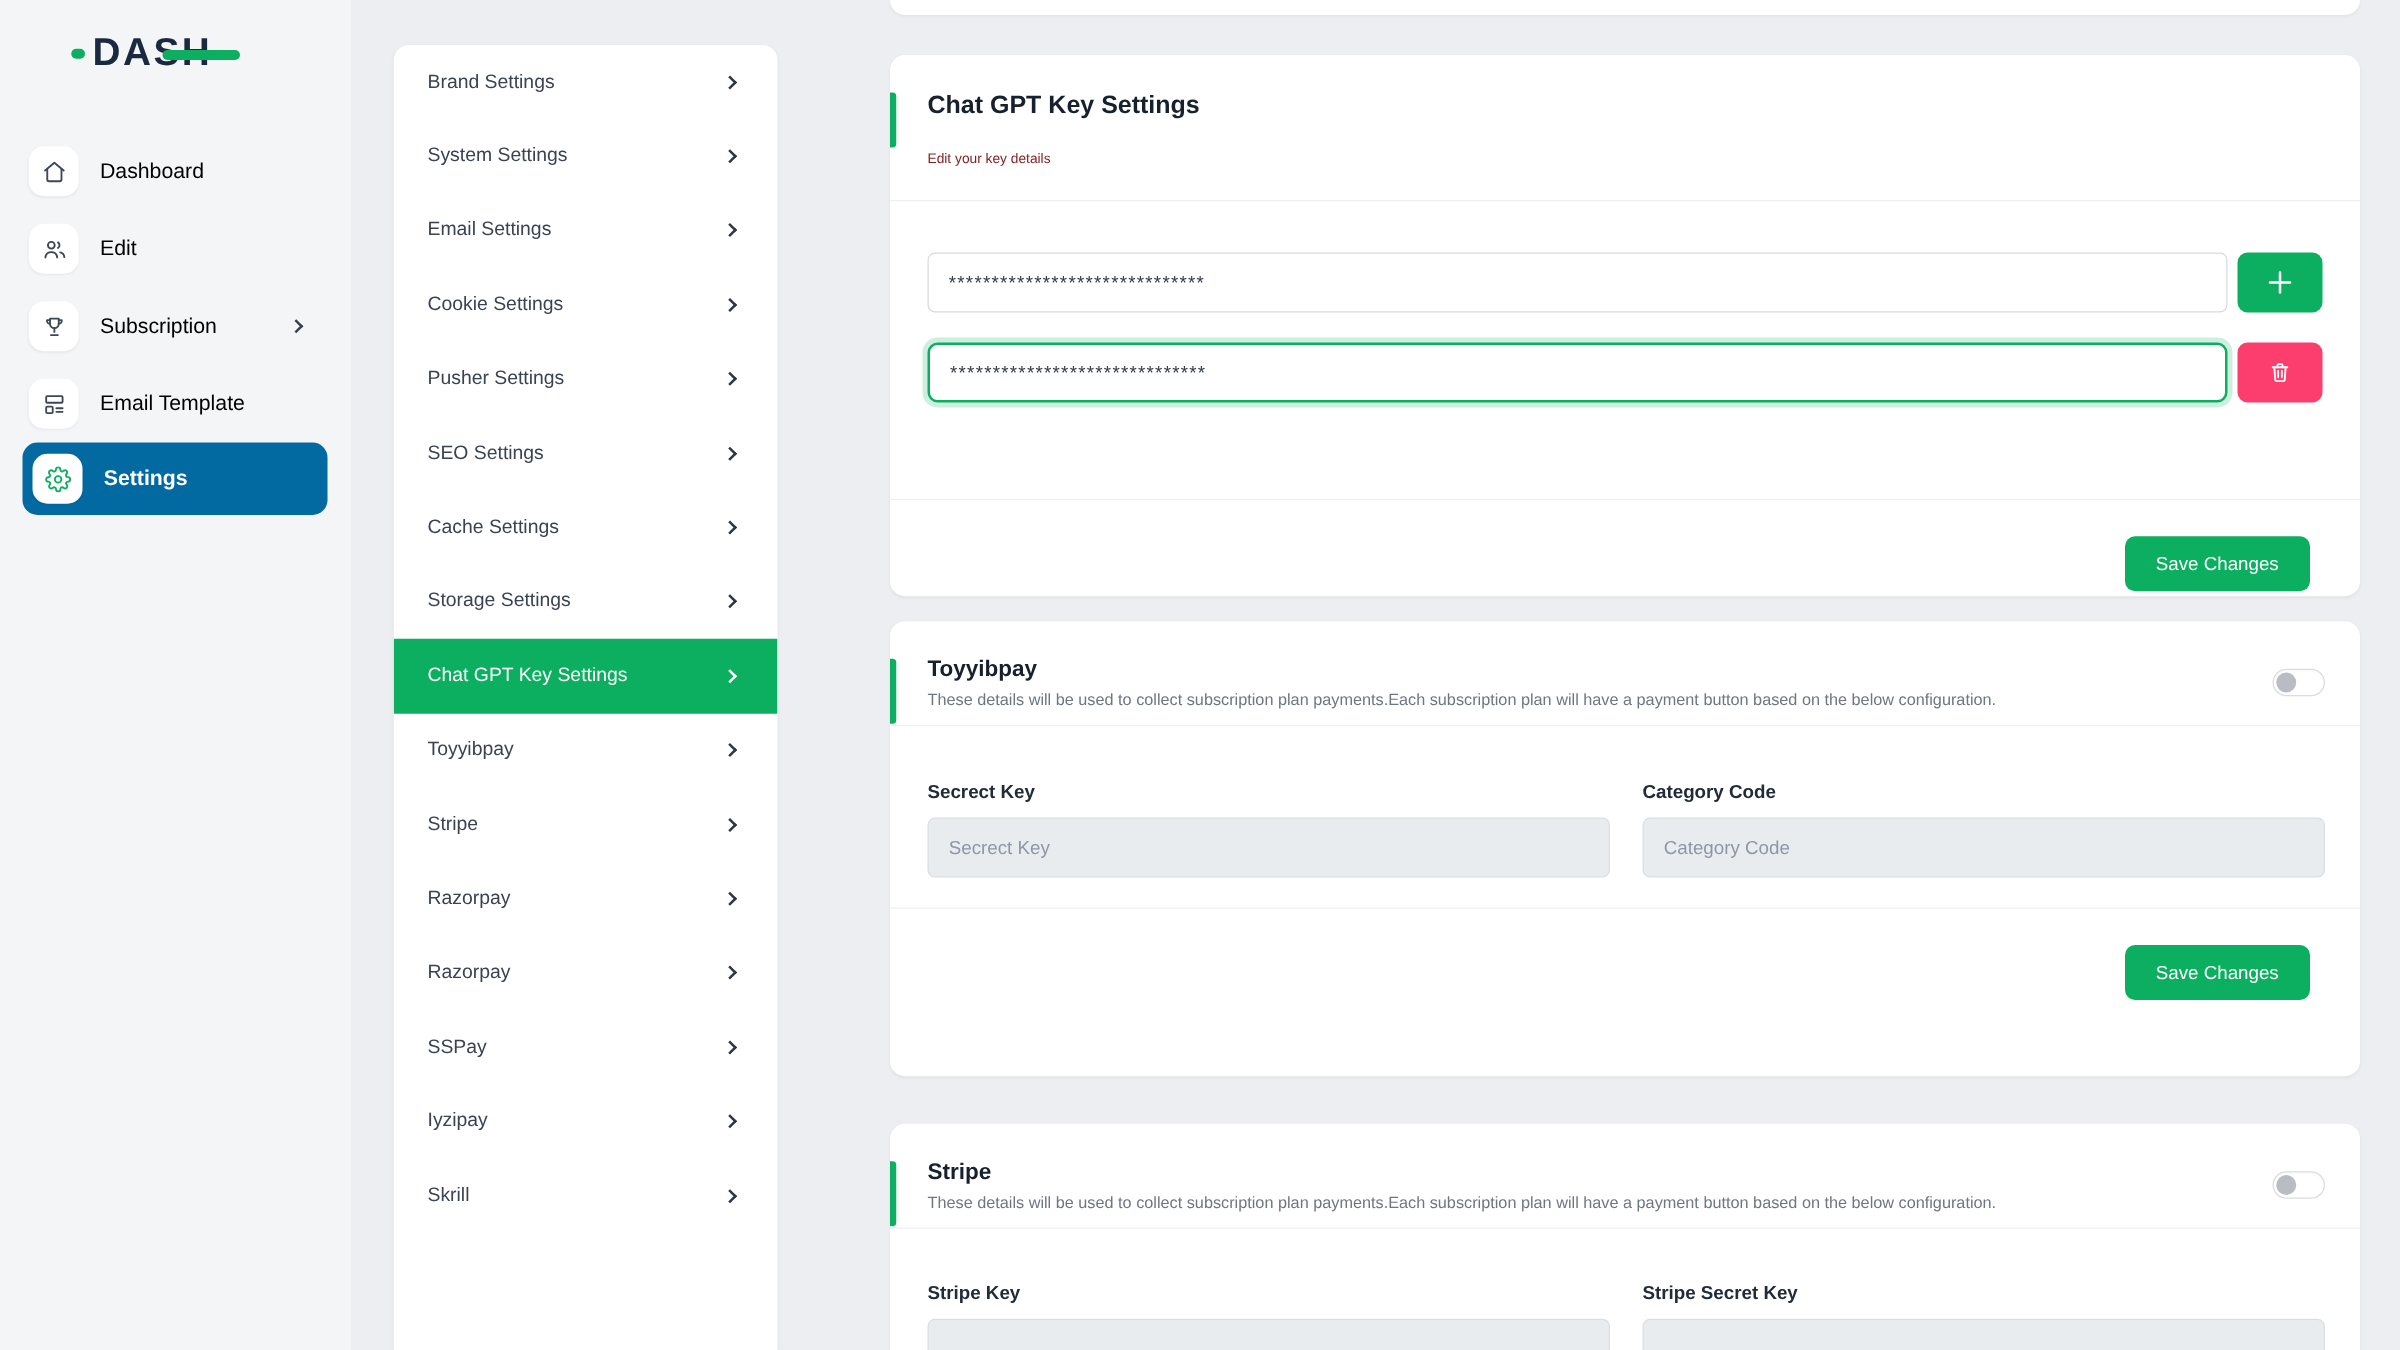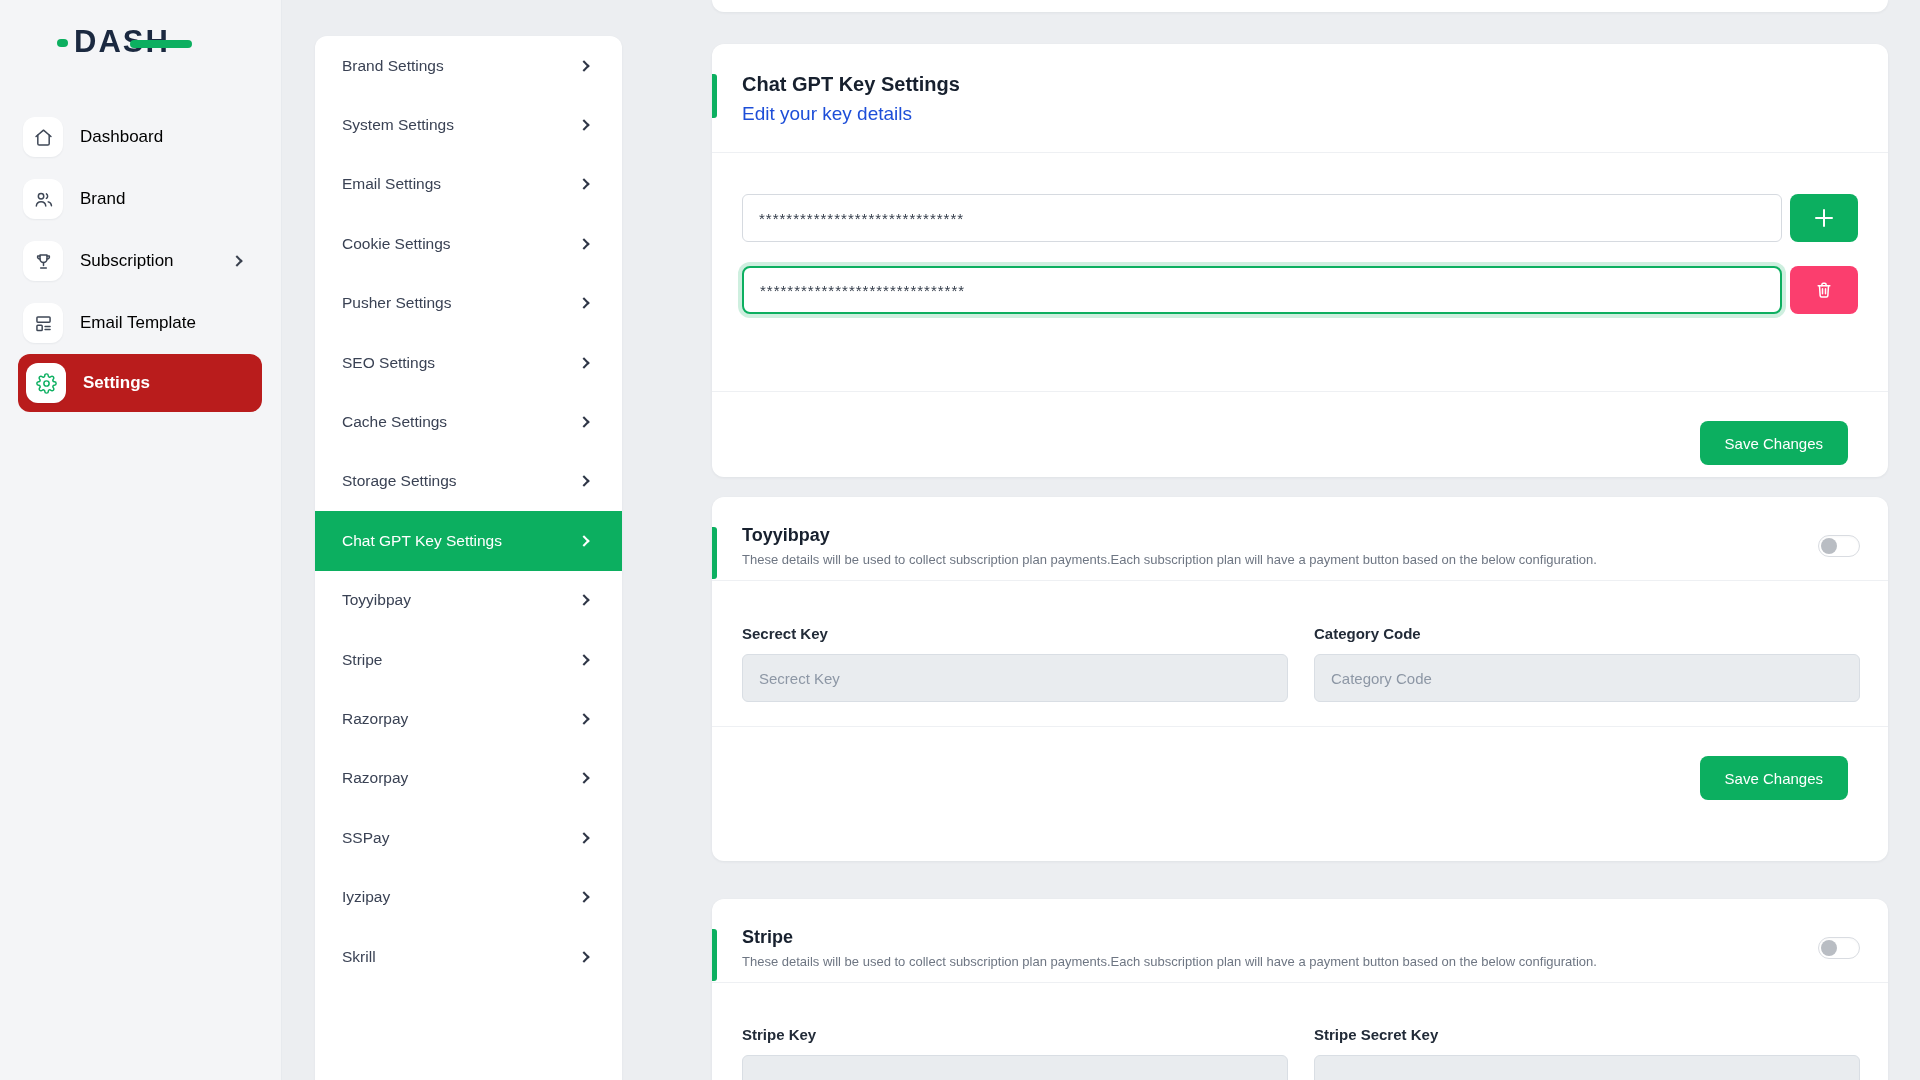--- a/index.html
+++ b/index.html
@@ -9,21 +9,21 @@
   
   .sidebar { position:absolute; left:0; top:0; width:282px; height:100%; background:#f4f5f7; border-right:1px solid #e7eaee; }
   .logo { position:relative; margin:24px 0 0 74px; font-size:31px; font-weight:800; letter-spacing:2px; color:#1b2940; width:max-content; }
   .logo::before { content:""; position:absolute; left:-17px; top:15px; width:11px; height:8px; border-radius:4px; background:#0caf60; }
   .logo::after { content:""; position:absolute; right:-22px; top:16px; width:62px; height:8px; border-radius:4px; background:#0caf60; }
   .nav { margin-top:46px; }
   .nav-item { display:flex; align-items:center; height:62px; padding-left:23px; gap:17px; cursor:pointer; }
   .icon-box { width:40px; height:40px; background:#ffffff; border-radius:12px; display:flex; align-items:center; justify-content:center; box-shadow:0 1px 2px rgba(25,35,50,.06); flex:none; }
   .icon-box svg { width:21px; height:21px; stroke:#3e4756; fill:none; stroke-width:1.7; stroke-linecap:round; stroke-linejoin:round; }
   .nav-label { font-size:17px; font-weight:400; color:#000000; }
-  .nav-item.active { background:#b91c1c; margin:0 19px 0 18px; padding-left:8px; height:58px; border-radius:12px; }
+  .nav-item.active { background:#0369a1; margin:0 19px 0 18px; padding-left:8px; height:58px; border-radius:12px; }
   .nav-item.active .nav-label { color:#fff; font-weight:700; }
   .nav-item.active .icon-box svg { stroke:#0caf60; }
   .chev { width:8px; height:8px; border-top:2.2px solid #39414e; border-right:2.2px solid #39414e; transform:rotate(45deg); flex:none; }
   .nav-item .chev { margin-left:auto; margin-right:40px; }
 
   
   .settings-menu { position:absolute; left:315px; top:36px; width:307px; height:calc(100% - 36px); background:#fff; border-radius:12px 12px 0 0; box-shadow:0 1px 3px rgba(20,30,50,.05); overflow:hidden; }
   .menu-item { display:flex; align-items:center; height:59.4px; padding:0 34px 0 27px; font-size:15.5px; font-weight:500; color:#3a4254; cursor:pointer; }
   .menu-item .chev { margin-left:auto; border-color:#2e3546; }
   .menu-item.active { background:#0caf60; color:#fff; }
@@ -33,21 +33,21 @@
   .content { position:absolute; left:712px; top:0; width:1176px; }
   .top-sliver { position:absolute; top:0; left:0; width:1176px; height:12px; background:#fff; border-radius:0 0 12px 12px; box-shadow:0 1px 3px rgba(20,30,50,.06); }
   .card { position:absolute; left:0; width:1176px; background:#fff; border-radius:12px; box-shadow:0 1px 3px rgba(20,30,50,.06); }
   .card-chatgpt { top:44px; height:433px; }
   .card-toyyibpay { top:497px; height:364px; }
   .card-stripe { top:899px; height:300px; }
 
   .c-header { position:relative; padding:29px 30px 27px; border-bottom:1px solid #eef0f3; }
   .c-header .accent { position:absolute; left:0; top:30px; width:5px; height:44px; background:#0caf60; border-radius:0 3px 3px 0; }
   .c-title { font-size:20px; font-weight:700; color:#17202e; }
-  .c-subtitle { margin-top:7px; font-size:19px; color:#1d4ed8; }
+  .c-subtitle { margin-top:25px; font-size:11px; color:#7f1d1d; }
 
   .c-header2 { position:relative; padding:28px 30px 13px; border-bottom:1px solid #eef0f3; }
   .c-header2 .accent { position:absolute; left:0; top:30px; width:5px; height:52px; background:#0caf60; border-radius:0 3px 3px 0; }
   .c-title2 { font-size:18px; font-weight:700; color:#17202e; }
   .c-desc { margin-top:6px; font-size:13px; color:#6e7683; }
 
   .toggle { position:absolute; right:28px; top:38px; width:42px; height:22px; background:#fff; border:1px solid #d9dce1; border-radius:12px; box-shadow:inset 0 1px 2px rgba(0,0,0,.03); cursor:pointer; }
   .toggle .knob { position:absolute; left:2px; top:2px; width:16px; height:16px; border-radius:50%; background:#b9bdc3; }
 
   .c-body { padding:41px 30px 77px; border-bottom:1px solid #eef0f3; }
@@ -93,21 +93,21 @@
 
       <div class="nav-item">
         <span class="icon-box">
           <svg viewBox="0 0 24 24">
               <circle cx="9.2" cy="8.2" r="3.1"></circle>
               <path d="M3.8 19.4c.3-3 2.6-4.9 5.4-4.9s5.1 1.9 5.4 4.9"></path>
               <path d="M15.3 5.6a3.1 3.1 0 0 1 0 5.2"></path>
               <path d="M17.4 14.7c2.1.5 3.5 2.2 3.7 4.4"></path>
             </svg>
         </span>
-        <span class="nav-label">Brand</span>
+        <span class="nav-label">Edit</span>
       </div>
 
       <div class="nav-item">
         <span class="icon-box">
           <svg viewBox="0 0 24 24">
               <path d="M8 4.5h8v4.7a4 4 0 0 1-8 0z"></path>
               <path d="M8 5.8H5.3a2.7 2.7 0 0 0 2.8 3.4"></path>
               <path d="M16 5.8h2.7a2.7 2.7 0 0 1-2.8 3.4"></path>
               <path d="M12 13.2v3.4"></path>
               <path d="M8.8 19.5h6.4"></path>

